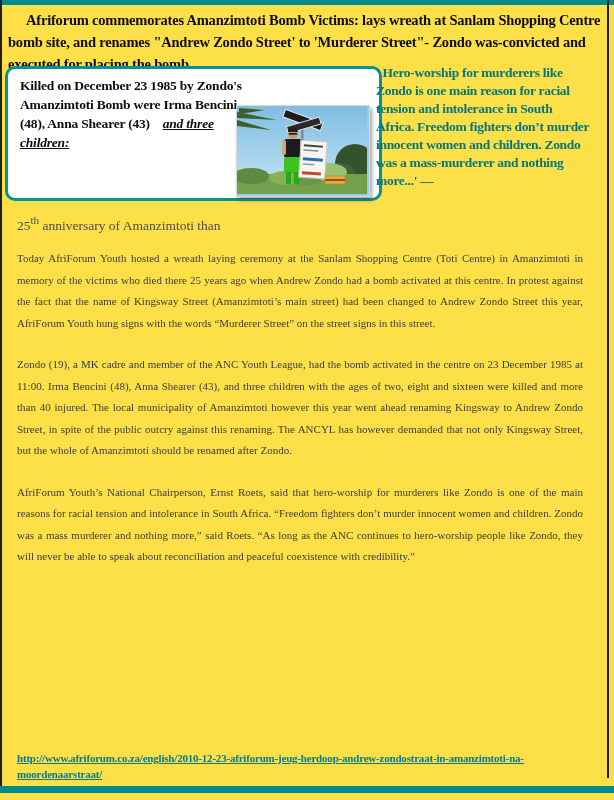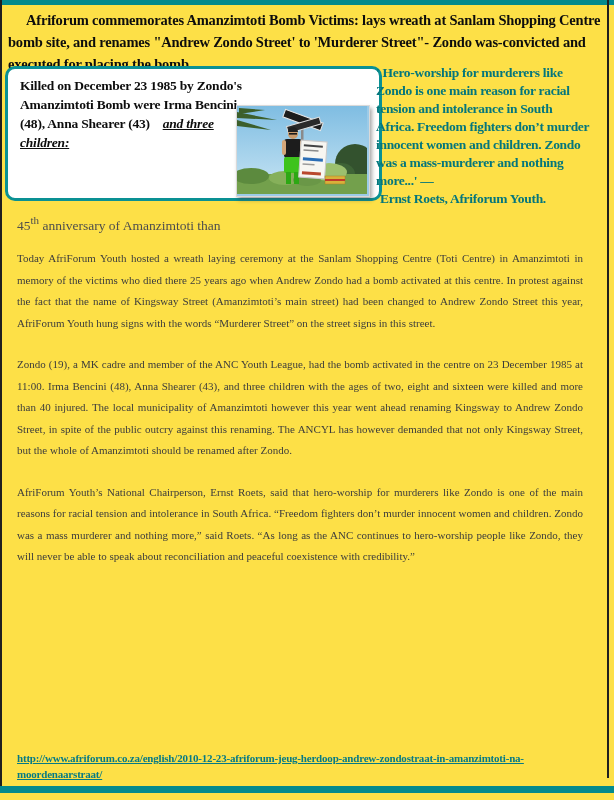--- a/index.html
+++ b/index.html
@@ -122,25 +122,24 @@
         <g>
           <rect x="88" y="70" width="20" height="8" fill="#d8b13a" stroke="#a87f24" stroke-width="0.5"></rect>
           <rect x="88" y="73" width="20" height="2" fill="#c0392b"></rect>
         </g>
       </svg>
     </div>
   </div>
 
   <div class="quote">
     <span>' Hero-worship for murderers like Zondo is one main reason for racial tension and intolerance in South Africa. Freedom fighters don’t murder innocent women and children. Zondo was a mass-murderer and nothing more...'  —</span>
-    <span class="attrib">Ernst Roets, Afriforum Youth.</span>
   </div>
 
   <div class="anniv">
-    <span>45</span><sup>th</sup><span> anniversary of Amanzimtoti than</span>
+    <span>25</span><sup>th</sup><span> anniversary of Amanzimtoti than</span>
   </div>
 
   <div class="bodycopy">
     <p>Today AfriForum Youth hosted a wreath laying ceremony at the Sanlam Shopping Centre (Toti Centre) in Amanzimtoti in memory of the victims who died there 25 years ago when Andrew Zondo had a bomb activated at this centre. In protest against the fact that the name of Kingsway Street (Amanzimtoti’s main street) had been changed to Andrew Zondo Street this year, AfriForum Youth hung signs with the words “Murderer Street” on the street signs in this street.</p>
     <p>Zondo (19), a MK cadre and member of the ANC Youth League, had the bomb activated in the centre on 23 December 1985 at 11:00. Irma Bencini (48), Anna Shearer (43), and three children with the ages of two, eight and sixteen were killed and more than 40 injured. The local municipality of Amanzimtoti however this year went ahead renaming Kingsway to Andrew Zondo Street, in spite of the public outcry against this renaming. The ANCYL has however demanded that not only Kingsway Street, but the whole of Amanzimtoti should be renamed after Zondo.</p>
     <p>AfriForum Youth’s National Chairperson, Ernst Roets, said that hero-worship for murderers like Zondo is one of the main reasons for racial tension and intolerance in South Africa. “Freedom fighters don’t murder innocent women and children. Zondo was a mass murderer and nothing more,” said Roets. “As long as the ANC continues to hero-worship people like Zondo, they will never be able to speak about reconciliation and peaceful coexistence with credibility.”</p>
   </div>
 
   <a class="link" href="#">http://www.afriforum.co.za/english/2010-12-23-afriforum-jeug-herdoop-andrew-zondostraat-in-amanzimtoti-na-moordenaarstraat/</a>
 

